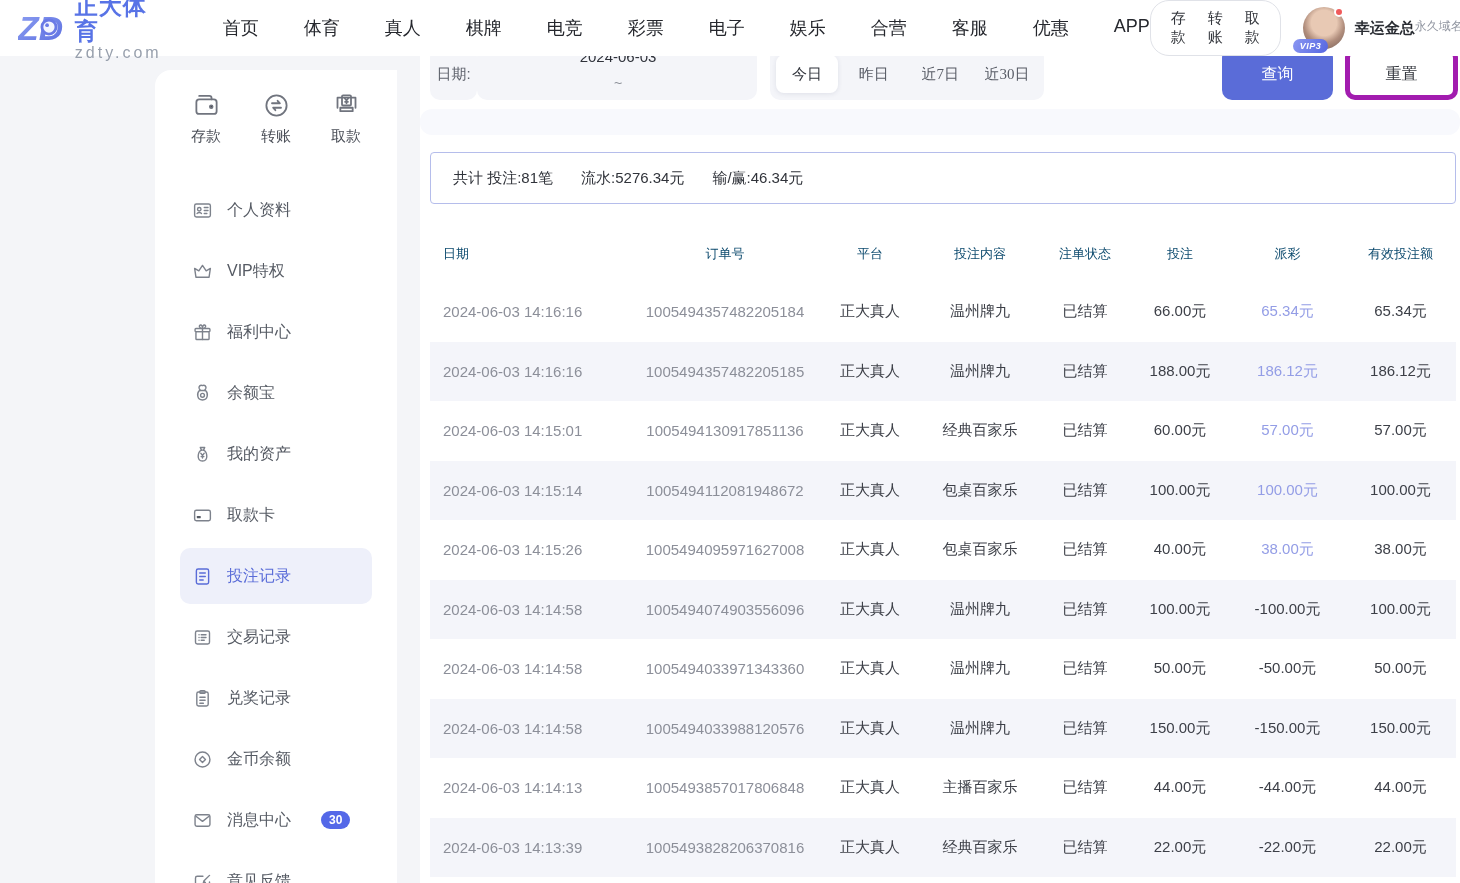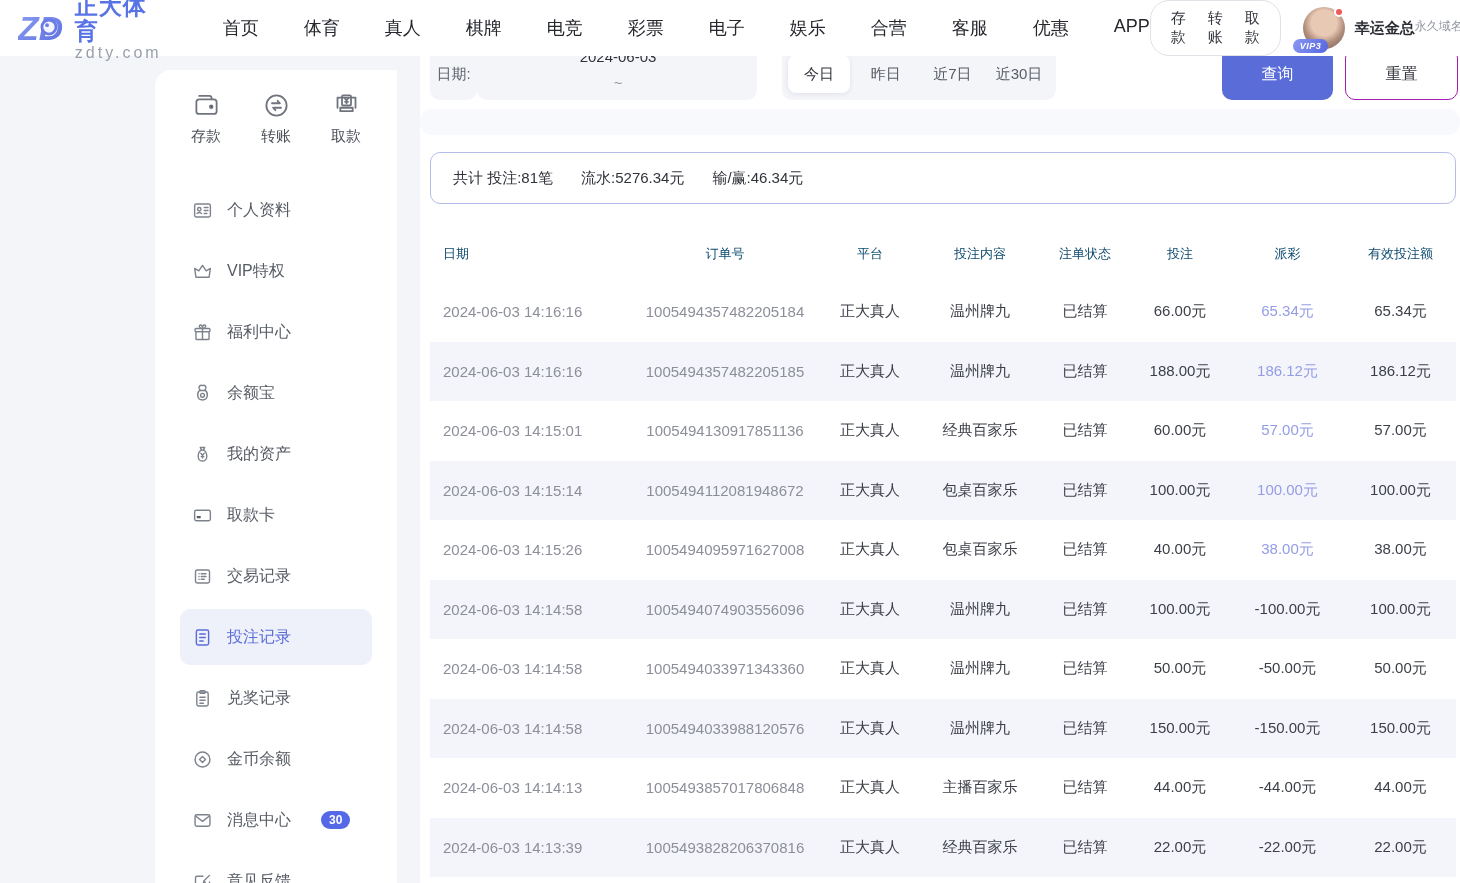--- a/index.html
+++ b/index.html
@@ -42,27 +42,27 @@
 
   
   .panel { position:absolute; left:420px; top:56px; width:1040px; height:827px; background:#fff; }
   .filter-row { position:relative; height:44px; overflow:hidden; }
   .filter-row > div { position:absolute; bottom:0; height:52px; }
   .chip-label { left:10px; width:47px; background:#f4f5f9; border-radius:10px; display:flex; align-items:center; justify-content:center; font-size:15px; color:#5e626c; }
   .date-chip { left:57px; width:280px; background:#f4f5f9; border-radius:10px; display:flex; align-items:center; padding:0 14px 0 16px; gap:10px; cursor:pointer;flex-direction:column; }
   .date-chip .dv { font-size:15px; color:#2f323a; }
   .date-chip .sep { font-size:14px; color:#8b8f98; }
   .date-chip svg { margin-left:auto; width:19px; height:19px; stroke:#8b8f98; }
-  .ranges-group { left:362px; width:274px; background:#f4f5f9; border-radius:10px; display:flex; align-items:center; justify-content:space-between; padding:0 6px; }
+  .ranges-group { left:350px; width:274px; background:#f4f5f9; border-radius:10px; display:flex; align-items:center; justify-content:space-between; padding:0 6px;font-family:Liberation Serif, serif; }
   .range-chip { width:62px; height:38px; display:flex; align-items:center; justify-content:center; font-size:15px; color:#585c66; border-radius:8px; cursor:pointer; }
   .range-chip.active { background:#fff; color:#2f323a; box-shadow:0 1px 5px rgba(40,50,90,.10); }
   .search-btn { left:802px; width:111px; background:#5a6cd8; border-radius:10px; border:none; color:#fff; font-size:16px; display:flex; align-items:center; justify-content:center; cursor:pointer; font-family:inherit; }
-  .reset-btn { left:925px; width:113px; background:#fff; border:1px solid #a21caf; border-radius:10px; color:#34373e; font-size:16px; display:flex; align-items:center; justify-content:center; cursor:pointer; font-family:Liberation Serif, serif; }
+  .reset-btn { left:925px; width:113px; background:#fff; border:5px solid #a21caf; border-radius:10px; color:#34373e; font-size:16px; display:flex; align-items:center; justify-content:center; cursor:pointer; font-family:Liberation Serif, serif; }
   .soft-strip { position:absolute; left:0; top:53px; width:1040px; height:26px; background:#f8f9fd; border-radius:12px; }
-  .summary-box { position:absolute; left:10px; top:96px; width:1026px; height:52px; border:1px solid #b5bdeb; border-radius:10px; display:flex; align-items:center; padding-left:22px; gap:28px; background:#fff; }
+  .summary-box { position:absolute; left:10px; top:96px; width:1026px; height:52px; border:1px solid #b5bdeb; border-radius:4px; display:flex; align-items:center; padding-left:22px; gap:28px; background:#fff; }
   .summary-box span { font-size:15px; color:#30333a; }
 
   .records { position:absolute; left:10px; top:169px; width:1026px; }
   .trow { display:grid; grid-template-columns:200px 190px 100px 120px 90px 100px 115px 111px; align-items:center; }
   .thead { height:57px; }
   .thead .c { font-size:13px; color:#0c4a6e;font-family:Liberation Serif, serif; }
   .tbody .trow { height:59.5px; }
   .tbody .trow.alt { background:#f4f5fa; }
   .c { text-align:center; font-size:15px; color:#3c3f47; }
   .c.l { text-align:left; padding-left:13px; }
@@ -197,33 +197,33 @@
         </svg>
         <span class="mi-label">我的资产</span>
       </div>
       <div class="menu-item">
         <svg viewBox="0 0 24 24" fill="none" stroke-width="1.6" stroke-linecap="round" stroke-linejoin="round">
           <rect x="3" y="6" width="18" height="12" rx="2"></rect>
             <rect x="5.5" y="12.5" width="4.5" height="2.5" rx=".5" fill="currentColor" stroke="none"></rect>
         </svg>
         <span class="mi-label">取款卡</span>
       </div>
+      <div class="menu-item active">
+        <svg viewBox="0 0 24 24" fill="none" stroke-width="1.6" stroke-linecap="round" stroke-linejoin="round">
+          <rect x="5" y="3.5" width="14" height="17" rx="2"></rect>
+            <path d="M8.8 8h6.4M8.8 12h6.4M8.8 16h4"></path>
+        </svg>
+        <span class="mi-label">投注记录</span>
+      </div>
       <div class="menu-item">
         <svg viewBox="0 0 24 24" fill="none" stroke-width="1.6" stroke-linecap="round" stroke-linejoin="round">
           <rect x="4" y="4.5" width="16" height="15" rx="2"></rect>
             <path d="M8 8.8h.1M10.5 8.8h5.5M8 12h.1M10.5 12h5.5M8 15.2h.1M10.5 15.2h3.5"></path>
         </svg>
         <span class="mi-label">交易记录</span>
-      </div>
-      <div class="menu-item active">
-        <svg viewBox="0 0 24 24" fill="none" stroke-width="1.6" stroke-linecap="round" stroke-linejoin="round">
-          <rect x="5" y="3.5" width="14" height="17" rx="2"></rect>
-            <path d="M8.8 8h6.4M8.8 12h6.4M8.8 16h4"></path>
-        </svg>
-        <span class="mi-label">投注记录</span>
       </div>
       <div class="menu-item">
         <svg viewBox="0 0 24 24" fill="none" stroke-width="1.6" stroke-linecap="round" stroke-linejoin="round">
           <rect x="5.5" y="4.5" width="13" height="16" rx="2"></rect>
             <rect x="9" y="3" width="6" height="3" rx="1"></rect>
             <path d="M9 10.5h6M9 14h6M9 17.5h4"></path>
         </svg>
         <span class="mi-label">兑奖记录</span>
       </div>
       <div class="menu-item">

